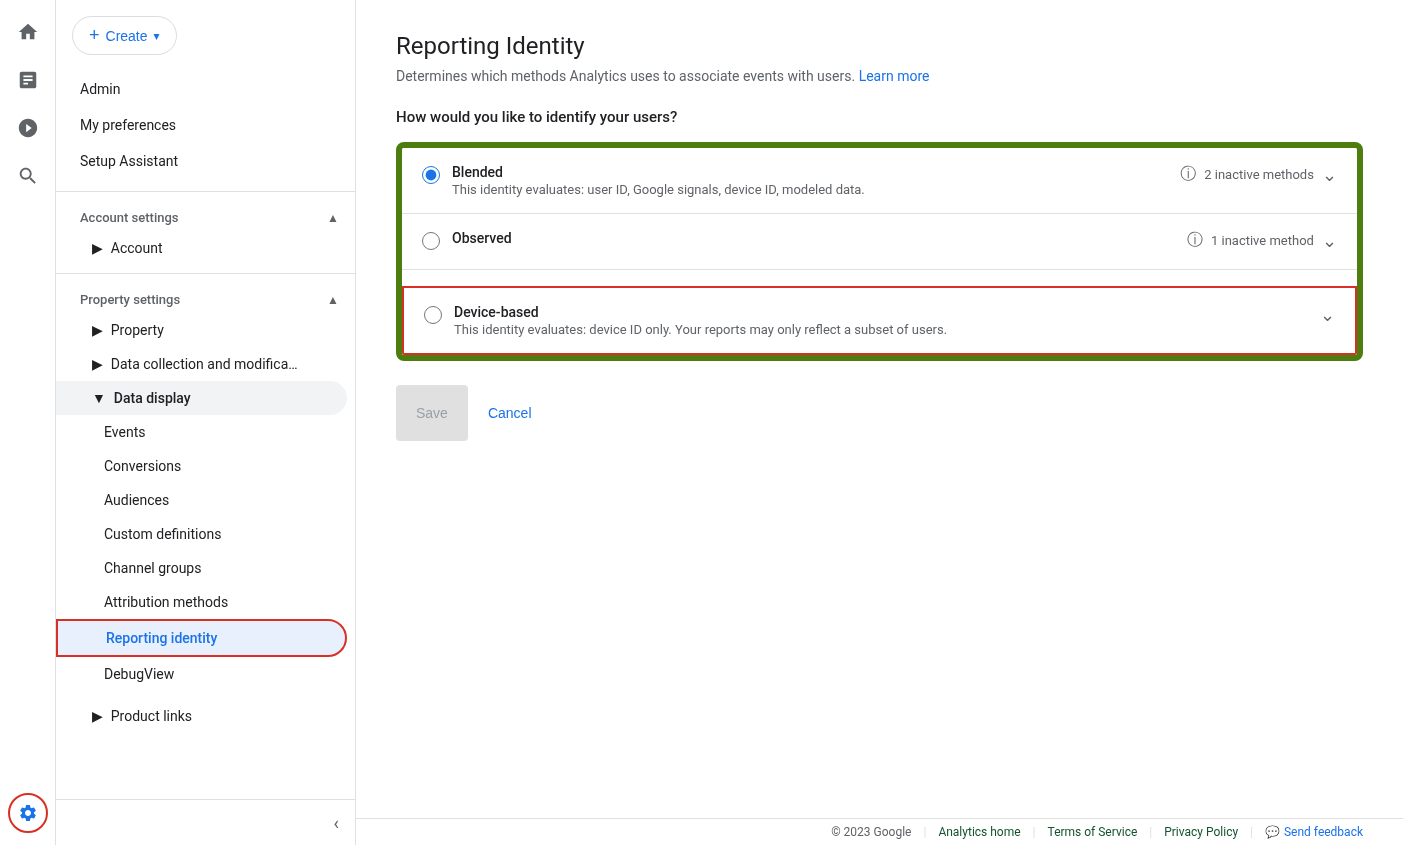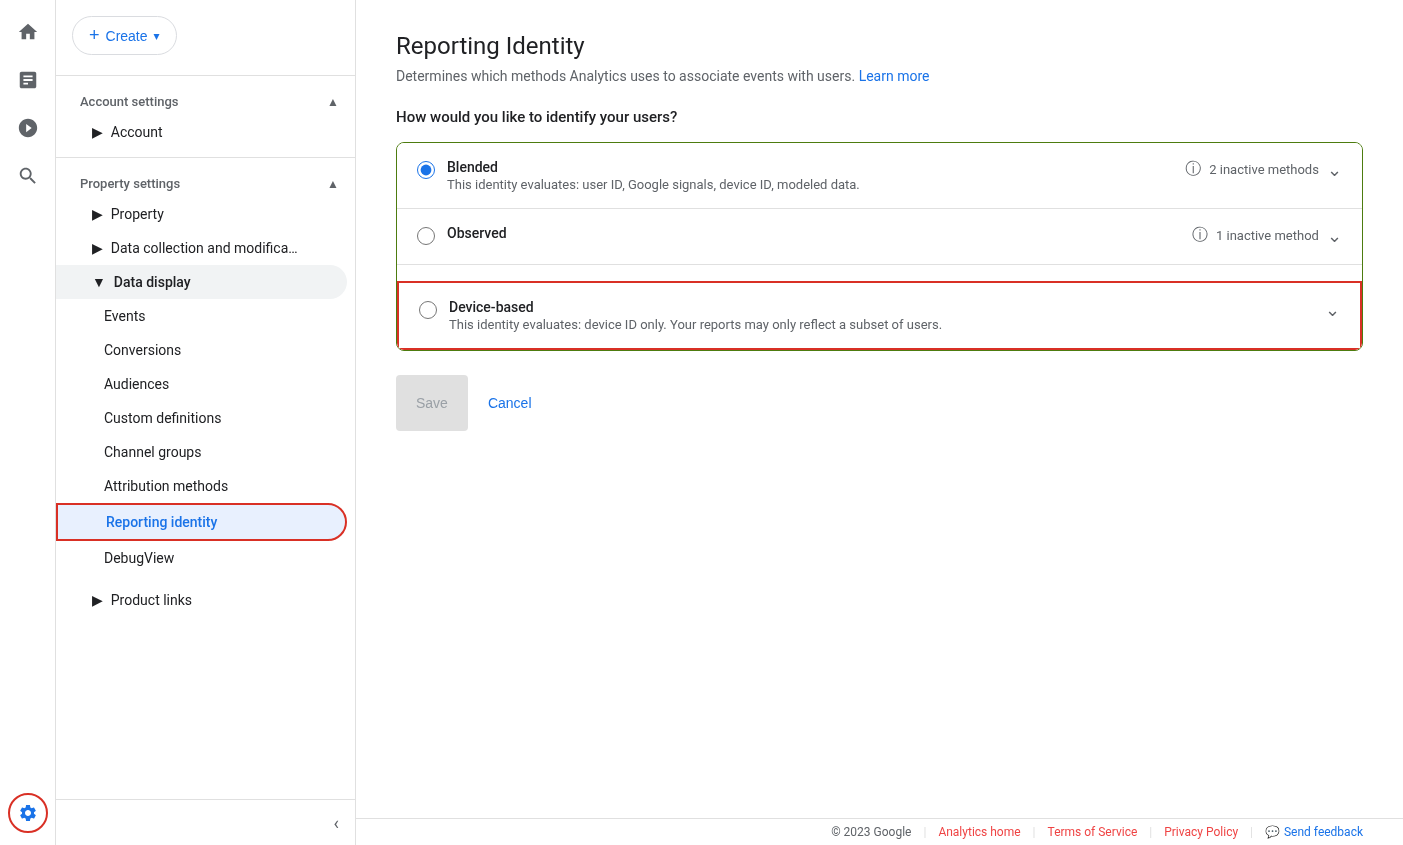--- a/index.html
+++ b/index.html
@@ -163,21 +163,21 @@
 
     .section-question {
       font-size: 15px;
       font-weight: 500;
       color: #202124;
       margin-bottom: 16px;
     }
 
     
     .identity-options {
-      border: 1px solid #4d7c0f;
+      border: 6px solid #4d7c0f;
       border-radius: 8px;
       overflow: hidden;
       margin-bottom: 24px;
       max-width: 1000px;
     }
     .identity-option {
       display: flex;
       align-items: flex-start;
       padding: 16px 20px;
       border-bottom: 1px solid #e0e0e0;
@@ -251,21 +251,21 @@
       left: 356px;
       padding: 6px 40px;
       font-size: 12px;
       color: #5f6368;
       display: flex;
       justify-content: flex-end;
       gap: 12px;
       background: #fff;
       border-top: 1px solid #e0e0e0;
     }
-    .footer a { color: #ef4444; text-decoration: none; }
+    .footer a { color: #14532d; text-decoration: none; }
     .footer .separator { color: #e0e0e0; }
     .footer .feedback { display: flex; align-items: center; gap: 4px; color: #1a73e8; cursor: pointer; }
   </style>
 </head>
 <body>
 
 <div class="icon-rail">
   <div class="nav-icon">
     <svg width="22" height="22" viewBox="0 0 24 24" fill="currentColor">
         <path d="M10 20v-6h4v6h5v-8h3L12 3 2 12h3v8z"></path>
@@ -296,20 +296,25 @@
 
 <div class="sidebar">
   <div class="sidebar-top">
     <button class="create-btn">
       <span class="plus">+</span>
       <span>Create</span>
       <span class="chevron">▾</span>
     </button>
   </div>
 
+  <div class="sidebar-nav">
+    <div class="sidebar-link">Admin</div>
+    <div class="sidebar-link">My preferences</div>
+    <div class="sidebar-link">Setup Assistant</div>
+  </div>
 
   <div class="sidebar-divider"></div>
 
   <div class="sidebar-section-header">
     <span>Account settings</span>
     <span class="collapse-toggle">▲</span>
   </div>
   <div class="sidebar-child">
     <span>▶</span>
     <span>Account</span>

